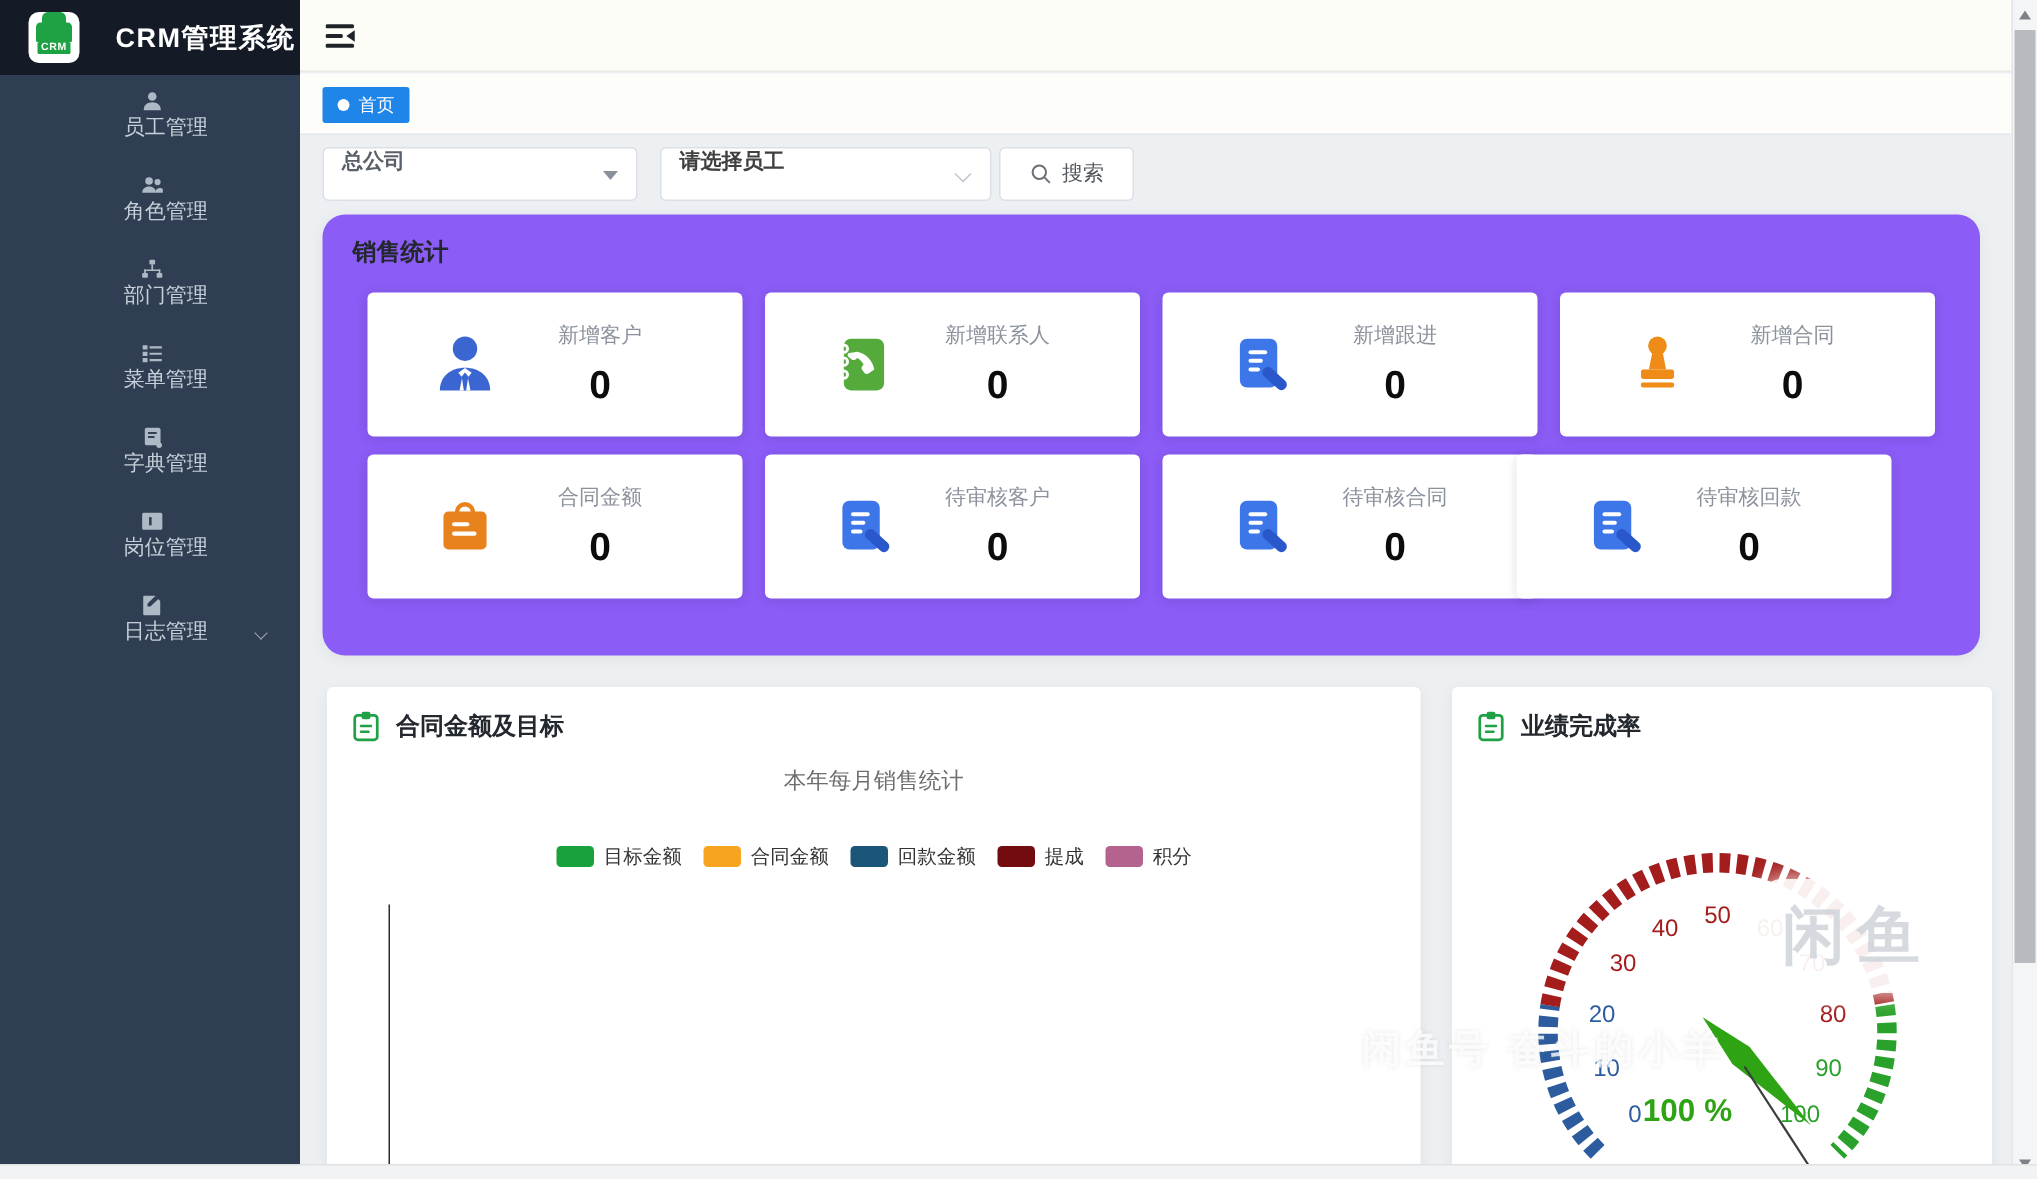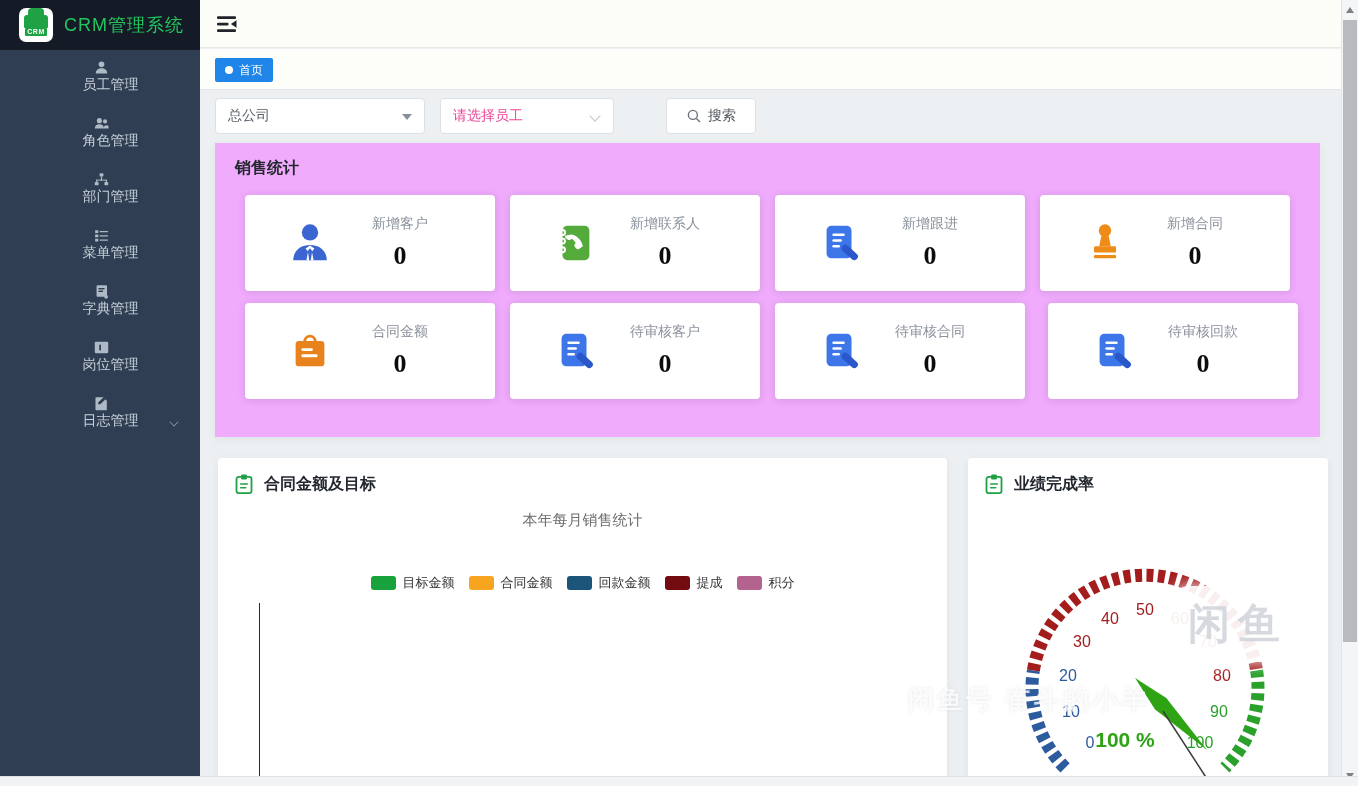--- a/index.html
+++ b/index.html
@@ -7,62 +7,62 @@
   body { font-family:"Liberation Sans","DejaVu Sans",sans-serif; background:#edf0f3; }
   #page { position:relative; width:1358px; height:786px; overflow:hidden; background:#edf0f3; }
 
   
   .sidebar { position:absolute; left:0; top:0; width:200px; height:776px; background:#2f3e52; }
   .logo-bar { height:50px; background:#141b26; display:flex; align-items:center; padding-left:19px; }
   .logo-box { width:34px; height:34px; background:#fff; border-radius:7px; display:flex; flex-direction:column; align-items:center; justify-content:center; }
   .logo-glyph { width:24px; height:13px; background:#1fa244; border-radius:3px 3px 1px 1px; position:relative; }
   .logo-glyph:before { content:""; position:absolute; top:-7px; left:4px; width:16px; height:8px; background:#1fa244; border-radius:4px 4px 0 0; }
   .logo-crm { margin-top:0; background:#1fa244; color:#fff; font-size:7px; font-weight:bold; line-height:8px; padding:0 2px; border-radius:1px; letter-spacing:.5px; }
-  .logo-title { color:#22c55e; font-size:18px; font-weight:normal; margin-left:11px; letter-spacing:1px; }
+  .logo-title { color:#ffffff; font-size:18px; font-weight:bold; margin-left:24px; letter-spacing:1px; }
   .menu { padding-top:8px; }
   .menu-item { height:56px; display:flex; align-items:center; padding-left:21px; color:#c6cfd9; font-size:14px; cursor:pointer; position:relative;flex-direction:column; }
   .menu-item .mi-icon { width:18px; height:18px; margin-right:18px; color:#aeb9c6; flex:none; display:flex; align-items:center; justify-content:center; }
   .mi-chevron { position:absolute; right:22px; top:24px; width:8px; height:8px; border-right:1.6px solid #93a0ae; border-bottom:1.6px solid #93a0ae; transform:rotate(45deg) scale(.8); }
 
   
   .topbar { position:absolute; left:200px; top:0; width:1141px; height:48px; background:#fcfdf6; border-bottom:1px solid #e9eae4; }
   .hamburger { position:absolute; left:17px; top:15px; width:20px; height:18px; cursor:pointer; }
   .tabbar { position:absolute; left:200px; top:49px; width:1141px; height:41px; background:#fdfdfa; border-bottom:1px solid #e2e6ea; }
   .tab { position:absolute; left:15px; top:9px; height:24px; background:#1f85e8; color:#fff; font-size:12px; display:flex; align-items:center; padding:0 10px; border-radius:2px; cursor:pointer; }
   .tab .dot { width:8px; height:8px; border-radius:50%; background:#fff; margin-right:6px; }
 
   
   .content-bg { position:absolute; left:200px; top:90px; width:1141px; height:686px; background:#edf0f3; }
 
-  .select-box { position:absolute; height:36px; background:#fff; border:1px solid #dcdfe6; border-radius:4px; display:flex; align-items:center; padding:0 12px; font-size:14px; cursor:pointer; }
+  .select-box { position:absolute; height:36px; background:#fff; border:1px solid #dcdfe6; border-radius:4px; display:flex; padding:0 12px; font-size:14px; cursor:pointer;font-weight:bold; }
   .sel-company { left:215px; top:98px; width:210px; color:#5a6069; }
-  .sel-employee { left:440px; top:98px; width:174px; color:#ec4899; }
+  .sel-employee { left:440px; top:98px; width:221px; color:#404040; }
   .sel-caret-fill { position:absolute; right:12px; top:15px; width:0; height:0; border-left:5px solid transparent; border-right:5px solid transparent; border-top:6px solid #8a909a; }
   .sel-caret-chev { position:absolute; right:14px; top:13px; width:8px; height:8px; border-right:1.4px solid #c0c4cc; border-bottom:1.4px solid #c0c4cc; transform:rotate(45deg); }
   .search-btn { position:absolute; left:666px; top:98px; width:90px; height:36px; background:#fff; border:1px solid #dcdfe6; border-radius:4px; display:flex; align-items:center; justify-content:center; font-size:14px; color:#53585f; cursor:pointer; }
   .search-btn svg { margin-right:6px; }
 
   
-  .sales-panel { position:absolute; left:215px; top:143px; width:1105px; height:294px; background:#f0abfc; border-radius:0; box-shadow:0 2px 10px rgba(0,0,0,.06);font-family:Liberation Serif, serif; }
+  .sales-panel { position:absolute; left:215px; top:143px; width:1105px; height:294px; background:#8b5cf6; border-radius:15px; box-shadow:0 2px 10px rgba(0,0,0,.06); }
   .sales-title { position:absolute; left:20px; top:15px; font-size:16px; font-weight:bold; color:#23272e; }
   .stat-card { position:absolute; width:250px; height:96px; background:#fff; border-radius:4px; box-shadow:0 1px 8px rgba(0,0,0,.12); display:flex; align-items:center; }
   .stat-icon { flex:none; margin-left:42px; width:46px; height:46px; display:flex; align-items:center; justify-content:center; }
   .stat-text { flex:1; text-align:center; padding-right:28px; }
   .stat-label { font-size:14px; color:#8b929c; margin-bottom:8px; }
   .stat-value { font-size:26px; font-weight:bold; color:#0c0c0c; }
 
   
   .chart-panel { position:absolute; background:#fff; border-radius:4px; box-shadow:0 2px 10px rgba(0,0,0,.06); overflow:hidden; }
   .panel-contract { left:218px; top:458px; width:729px; height:400px; }
   .panel-perf { left:968px; top:458px; width:360px; height:400px; }
   .panel-head { display:flex; align-items:center; padding:15px 0 0 16px; }
   .panel-head .ph-icon { width:20px; height:22px; margin-right:10px; }
   .panel-head .ph-title { font-size:16px; font-weight:bold; color:#23272e; }
   .echart-title { text-align:center; font-size:15px; color:#6e6e6e; margin-top:16px; }
-  .legend-row { display:flex; justify-content:center; align-items:center; gap:14px; margin-top:44px; }
+  .legend-row { display:flex; justify-content:center; align-items:center; gap:14px; margin-top:32px; }
   .legend-item { display:flex; align-items:center; gap:7px; cursor:pointer; }
   .legend-swatch { width:25px; height:14px; border-radius:3px; }
   .legend-label { font-size:13px; color:#333; }
   .y-axis-line { position:absolute; left:41px; top:145px; width:1px; height:255px; background:#2b2b2b; }
 
   
   .wm-badge { position:absolute; left:1172px; top:586px; width:132px; height:76px; background:rgba(255,255,255,.93); border-radius:16px; box-shadow:0 0 16px rgba(255,255,255,.95); display:flex; align-items:center; justify-content:center; font-size:42px; font-weight:bold; color:rgba(202,208,214,.78); letter-spacing:8px; pointer-events:none; }
   .wm-text { position:absolute; left:908px; top:682px; font-size:26px; font-weight:bold; color:rgba(255,255,255,.78); letter-spacing:3px; text-shadow:0 0 3px rgba(160,165,170,.25); white-space:nowrap; pointer-events:none; }
 
   
@@ -305,21 +305,21 @@
               <rect x="30.5" y="24" width="7.5" height="20" rx="3.5" fill="#2a57c9"></rect>
             </g>
           </svg>
       </span>
       <div class="stat-text">
         <div class="stat-label">待审核合同</div>
         <div class="stat-value">0</div>
       </div>
     </div>
 
-    <div class="stat-card" style="left:833px;top:160px">
+    <div class="stat-card" style="left:796px;top:160px">
       <span class="stat-icon">
         <svg width="46" height="46" viewBox="0 0 48 48">
             <rect x="10" y="6" width="26" height="34" rx="5" fill="#3d76e8"></rect>
             <rect x="16" y="14" width="13" height="2.8" rx="1.4" fill="#fff"></rect>
             <rect x="16" y="20" width="10" height="2.8" rx="1.4" fill="#fff"></rect>
             <rect x="16" y="26" width="8" height="2.8" rx="1.4" fill="#fff"></rect>
             <g transform="rotate(-48 34 34)">
               <rect x="30.5" y="24" width="7.5" height="20" rx="3.5" fill="#2a57c9"></rect>
             </g>
           </svg>

